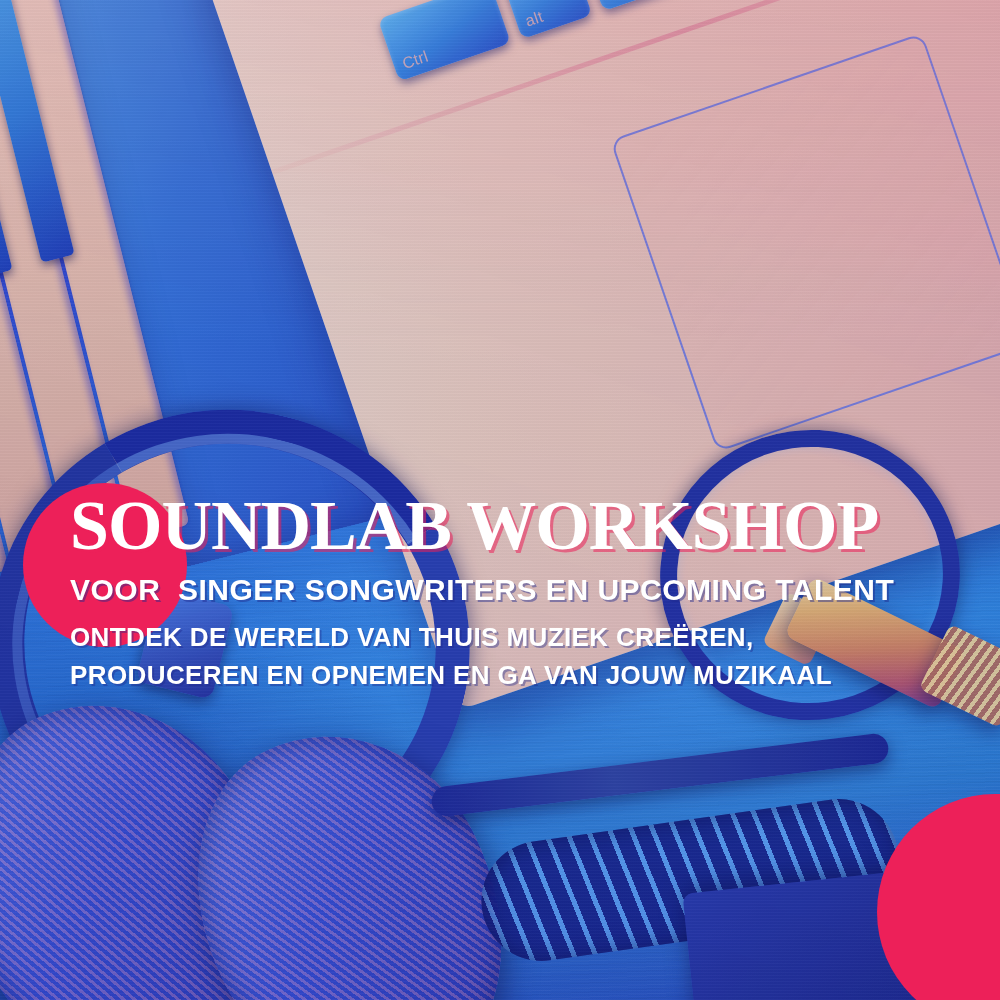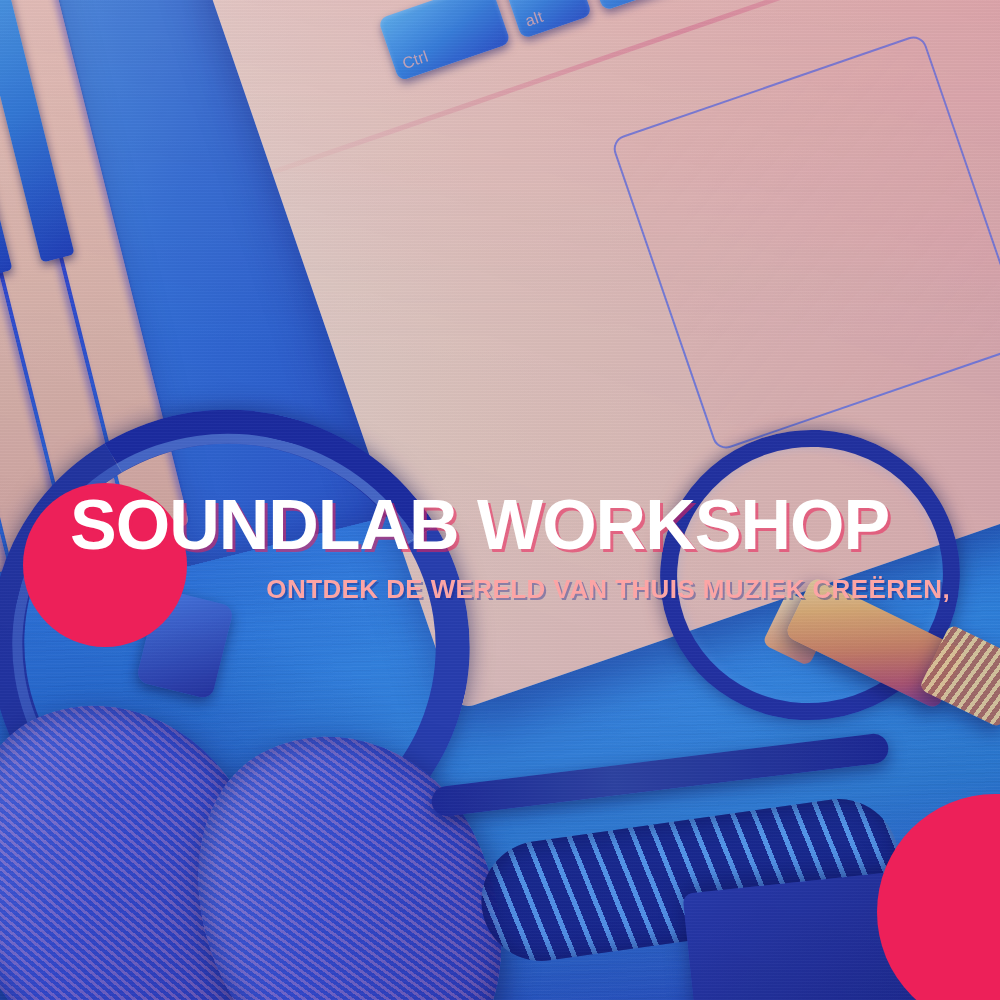--- a/index.html
+++ b/index.html
@@ -326,30 +326,29 @@
     text-transform: uppercase;
     text-shadow: 2px 2px 0 rgba(30,40,140,.45);
     white-space: pre;
   }
   .body-lines {
     margin: 14px 0 0 0;
     padding: 0;
     list-style: none;
   }
   .body-lines li {
-    color: #fca5a5;
+    color: #ffffff;
     font-family: "Liberation Sans", sans-serif;
     font-weight: 700;
     font-size: 26px;
     line-height: 1.46;
     letter-spacing: .4px;
     text-transform: uppercase;
     text-shadow: 2px 2px 0 rgba(30,40,140,.40);
     white-space: nowrap;
-    text-align: right;
   }
 </style>
 </head>
 <body>
 
 <div class="poster">
 
   <div class="photo">
 
     <div class="desk"></div>
@@ -403,21 +402,23 @@
 
     <div class="duotone"></div>
     <div class="grade-2"></div>
     <div class="scanlines"></div>
   </div>
 
   <div class="dot" id="dot-left" style="left: 23px; top: 483px; width: 164px; height: 164px; background: rgb(237, 32, 89);"></div>
   <div class="dot" id="dot-br" style="left: 877px; top: 794px; width: 236px; height: 236px; background: rgb(237, 32, 89);"></div>
 
   <div class="textblock">
-    <h1 class="headline" style="transform: scaleX(1);">SOUNDLAB WORKSHOP</h1>
-
+    <h1 class="headline" style="transform: scaleX(1); font-family: Liberation Serif, serif;">SOUNDLAB WORKSHOP</h1>
+
+    <p class="tagline">VOOR  SINGER SONGWRITERS EN UPCOMING TALENT</p>
 
     <ul class="body-lines">
       <li>ONTDEK DE WERELD VAN THUIS MUZIEK CREËREN,</li>
+      <li>PRODUCEREN EN OPNEMEN EN GA VAN JOUW MUZIKAAL</li>
     </ul>
   </div>
 
 </div>
 
 </body></html>

